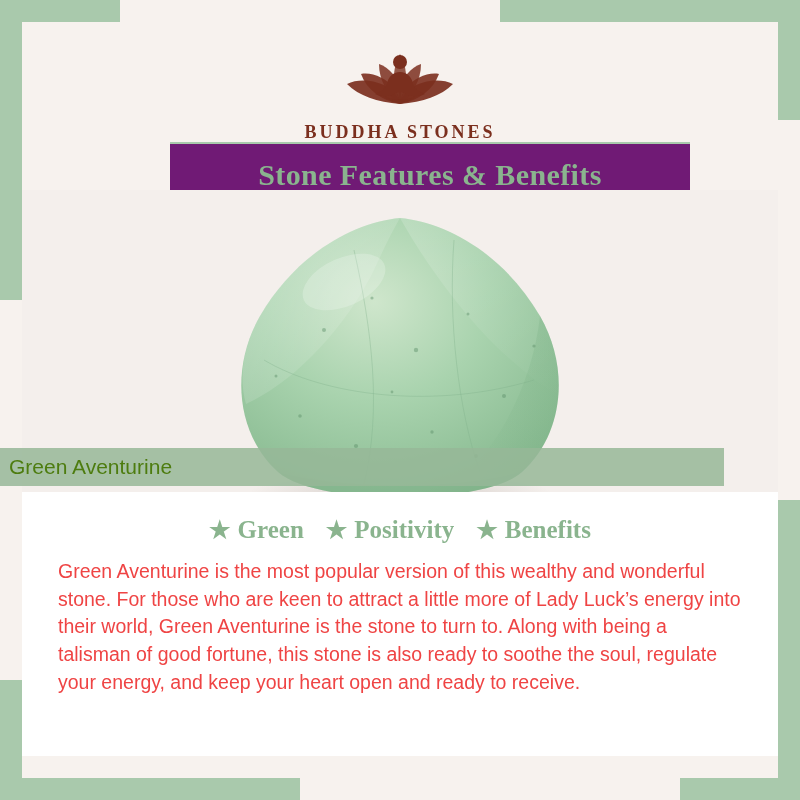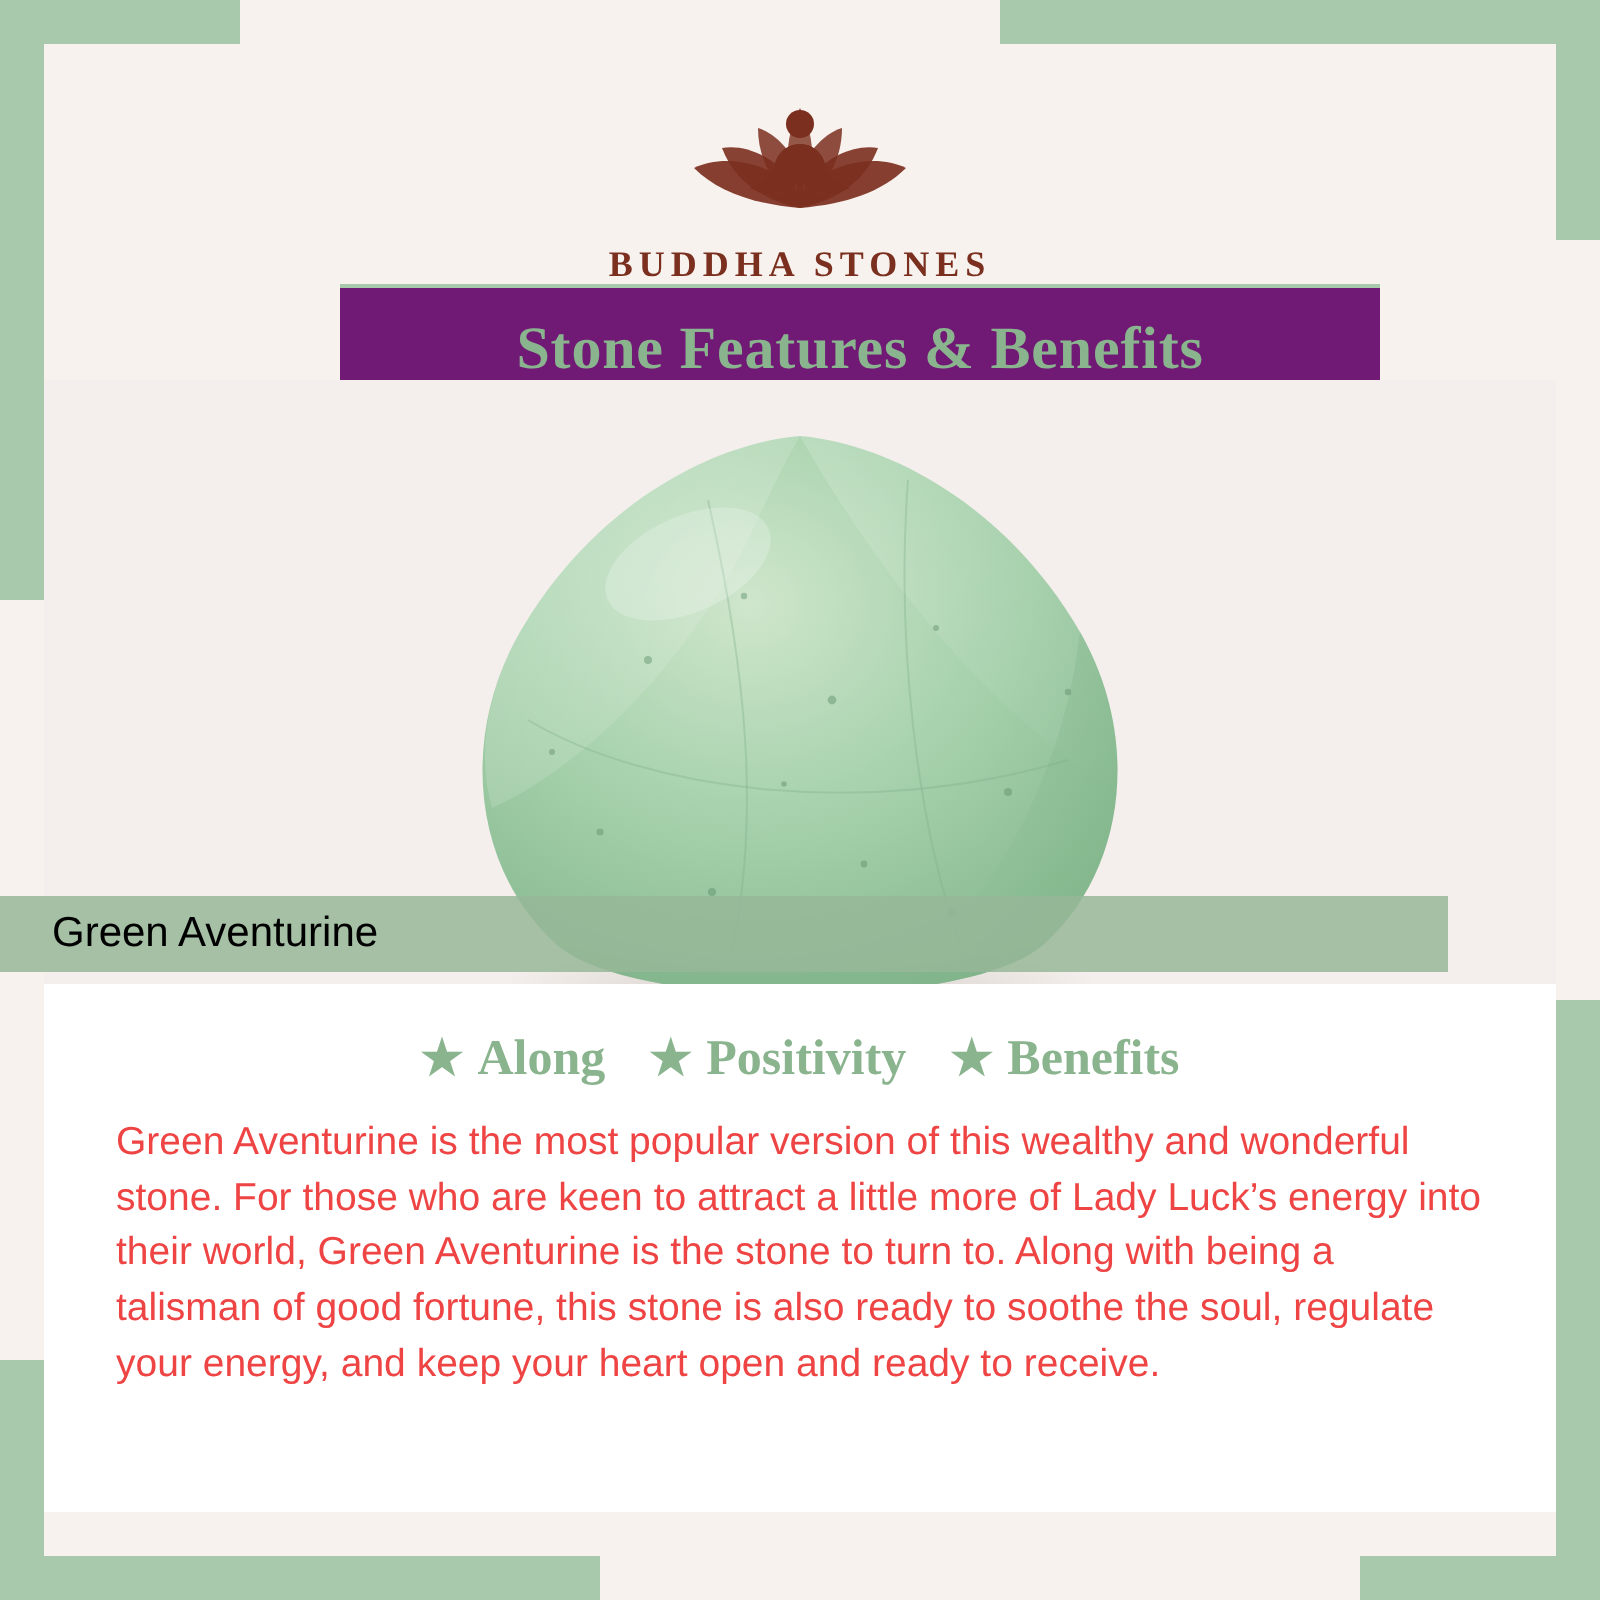--- a/index.html
+++ b/index.html
@@ -115,23 +115,23 @@
     position: absolute;
     left: 0;
     top: 448px;
     width: 724px;
     height: 38px;
     background: rgba(150, 183, 152, 0.85);
     display: flex;
     align-items: center;
   }
   .label-bar .label-text {
-    color: #000000;
+    color: #4d7c0f;
     font-size: 21px;
-    padding-left: 26px;
+    padding-left: 9px;
     font-family: "Liberation Sans", sans-serif;
   }
 
   
   .content {
     position: absolute;
     left: 22px;
     top: 492px;
     width: 756px;
     height: 264px;
@@ -261,21 +261,21 @@
   </div>
 
   <div class="label-bar">
     <span class="label-text">Green Aventurine</span>
   </div>
 
   <div class="content">
     <div class="keywords">
       <div class="keyword">
         <span class="star">★</span>
-        <span>Along</span>
+        <span>Green</span>
       </div>
       <div class="keyword">
         <span class="star">★</span>
         <span>Positivity</span>
       </div>
       <div class="keyword">
         <span class="star">★</span>
         <span>Benefits</span>
       </div>
     </div>

